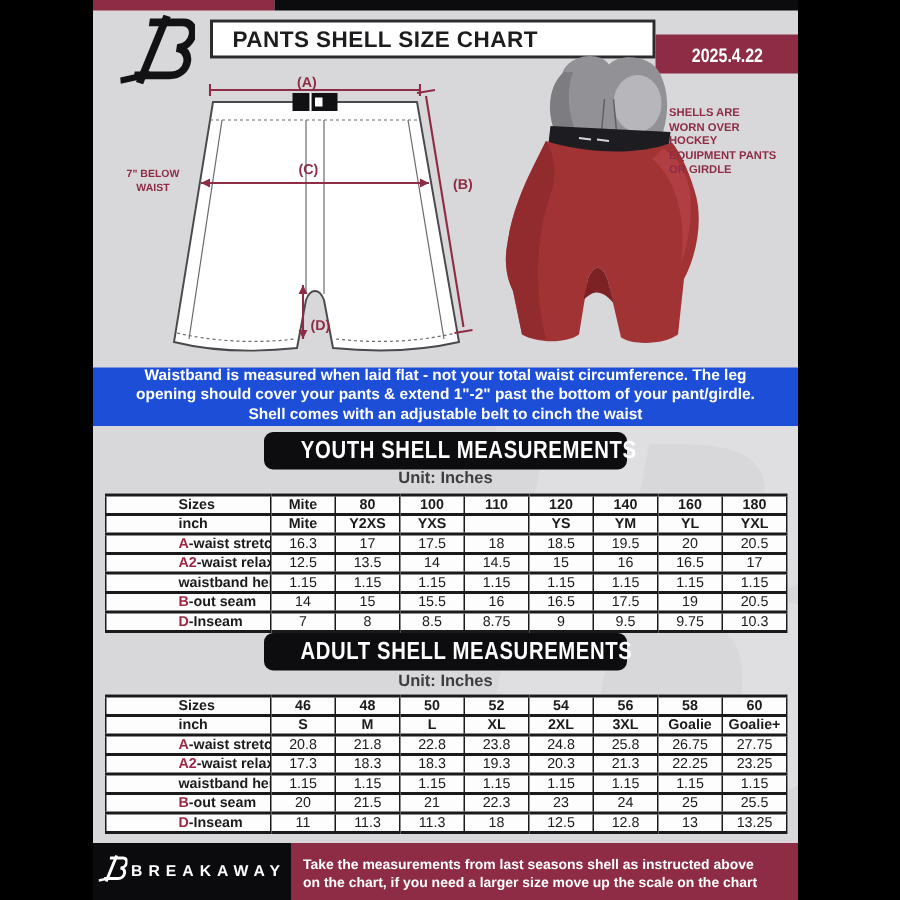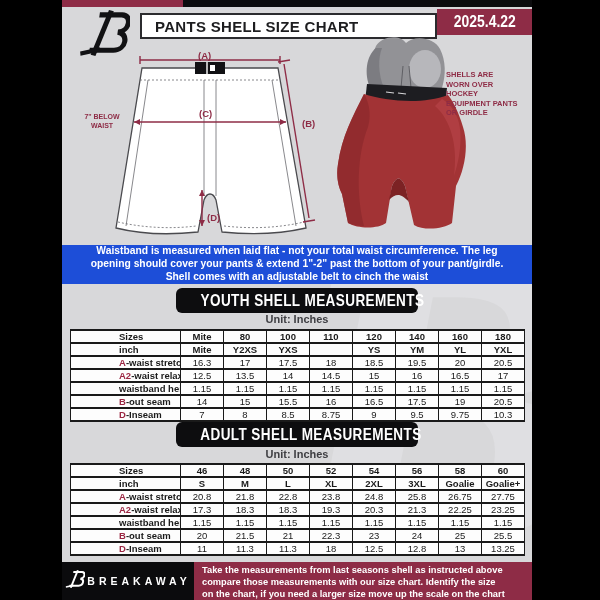--- a/index.html
+++ b/index.html
@@ -13,23 +13,23 @@
   
   .strip{position:absolute;top:0;left:0;width:100%;height:7px;display:flex;}
   .strip .m{width:121px;height:7px;background:#8e2c46;}
   .strip .b{flex:1;height:7px;background:#0c0c0e;}
 
   
   .logo-mark{position:absolute;left:16px;top:8px;}
   .title-box{position:absolute;left:78px;top:13px;width:297px;height:26px;background:#fff;
              border:2px solid #2b2b2e;box-sizing:border-box;display:flex;align-items:center;
              padding-left:13px;font-size:15px;font-weight:600;color:#1d1d1f;letter-spacing:.3px;}
-  .date-box{position:absolute;left:375px;top:9px;width:95px;height:26px;background:#8e2c46;
+  .date-box{position:absolute;left:375px;top:23px;width:95px;height:26px;background:#8e2c46;
             display:flex;align-items:center;justify-content:center;color:#fff;font-weight:bold;
-            font-size:17px;}
+            font-size:13px;}
   .condense{display:inline-block;transform:scaleX(.82);transform-origin:center;white-space:nowrap;}
 
   
   .shorts-svg{position:absolute;left:50px;top:50px;}
   .diagram-label{position:absolute;color:#8e2c46;font-weight:bold;font-size:9.5px;}
   .waist-note{position:absolute;left:12px;top:112px;width:56px;text-align:center;
               color:#8e2c46;font-weight:bold;font-size:7px;line-height:9px;}
   .photo-svg{position:absolute;left:272px;top:34px;}
   .photo-caption{position:absolute;left:384px;top:70px;width:72px;color:#8e2c46;
                  font-weight:bold;font-size:7.5px;line-height:9.5px;}
@@ -363,19 +363,18 @@
                 <path d="M18 8 H44 C56 8 56 27 42 28 C55 29 55 49 40 49 H12"></path>
                 <line x1="31" y1="3" x2="17" y2="55"></line>
                 <line x1="2" y1="53" x2="24" y2="48" stroke-width="5"></line>
               </g>
             </svg>
           </span>
           <span class="brand-name">BREAKAWAY</span>
         </div>
         <div class="footer-note">
           <div>Take the measurements from last seasons shell as instructed above</div>
-          <div>compare those measurements  with our size chart. Identify the size</div>
           <div>on the chart, if you need a larger size move up the scale on the chart</div>
         </div>
       </div>
     </div>
   </div>
 </div>
 
 </body></html>

